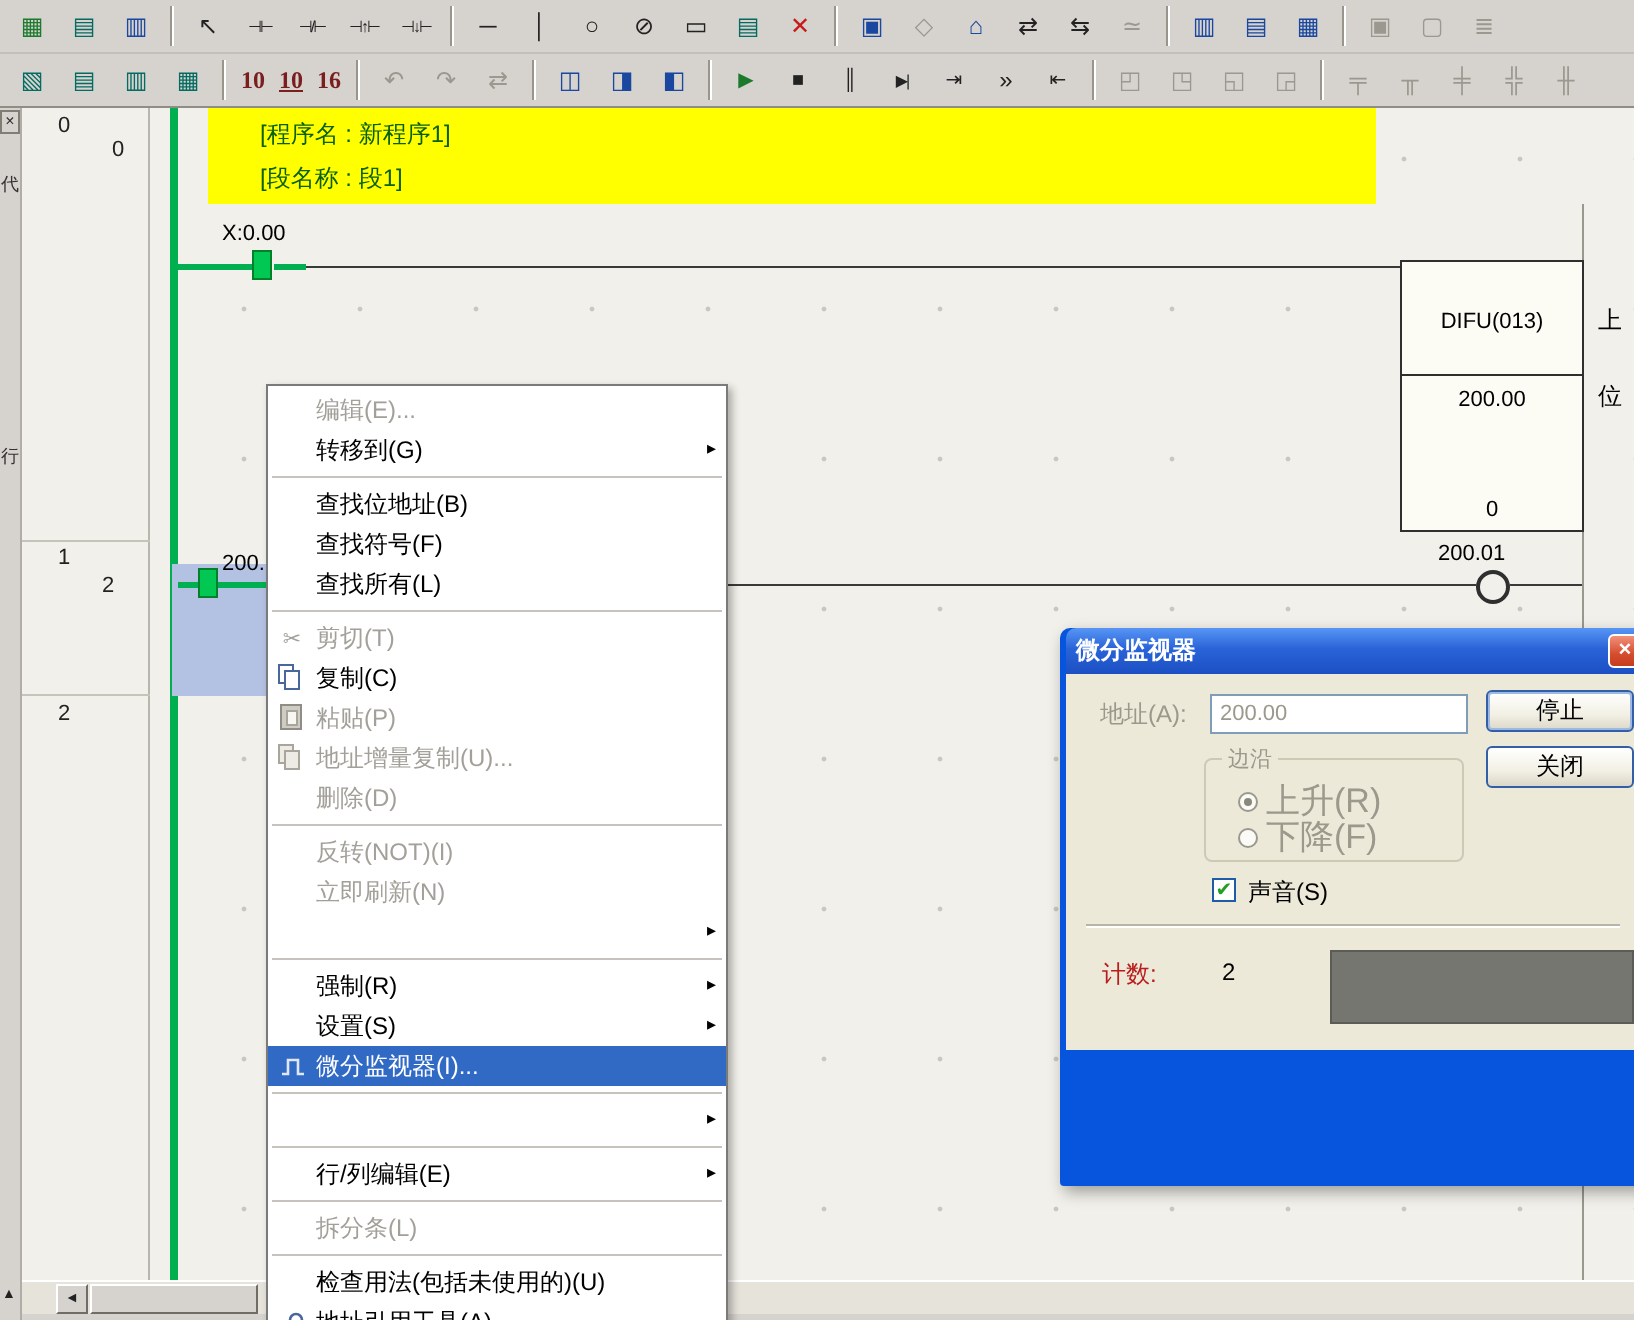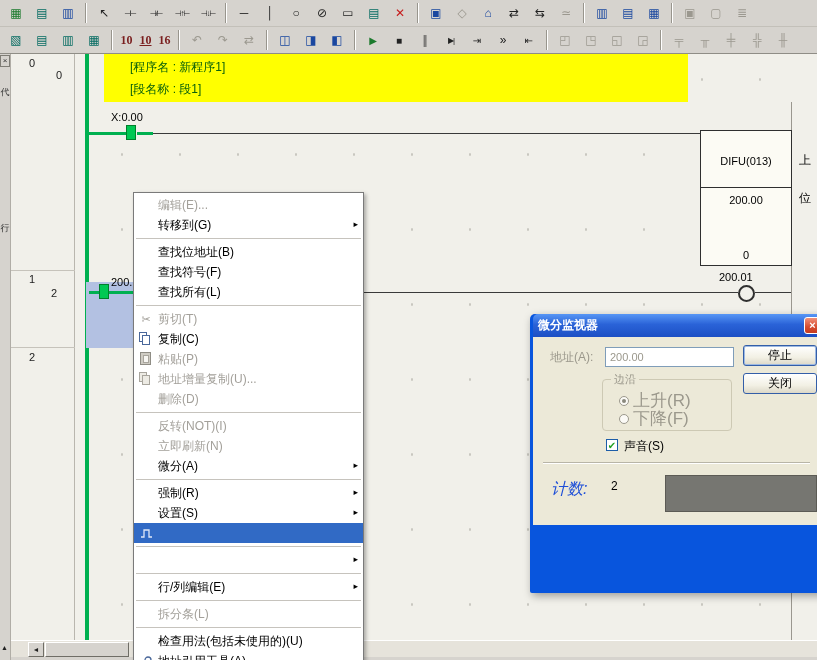--- a/index.html
+++ b/index.html
@@ -113,21 +113,21 @@
   .gbox-lg{position:absolute;left:8px;top:-8px;background:#ece9d8;padding:0 3px;font-size:11px;color:#9b988c;}
   .rad{position:absolute;display:flex;align-items:center;font-size:17px;color:#9b988c;}
   .rad1{left:16px;top:9px;} .rad2{left:16px;top:27px;}
   .rc{width:10px;height:10px;border:1px solid #9b988c;border-radius:50%;background:#fbfaf6;
       margin-right:4px;position:relative;box-sizing:border-box;}
   .rdot{position:absolute;left:2px;top:2px;width:4px;height:4px;border-radius:50%;background:#8a887d;}
   .chk{position:absolute;left:73px;top:102px;width:12px;height:12px;background:#fff;border:1px solid #1d5da8;
       font-size:10px;line-height:11px;text-align:center;color:#21a121;box-sizing:border-box;}
   .chk-lbl{position:absolute;left:91px;top:101px;font-size:12px;color:#000;}
   .etch{position:absolute;left:10px;top:125px;width:267px;height:0;border-top:1px solid #b8b5a7;border-bottom:1px solid #fff;}
-  .cnt-lbl{position:absolute;left:18px;top:142px;font-size:16px;color:#1d4ed8;font-style:italic;}
+  .cnt-lbl{position:absolute;left:18px;top:142px;font-size:12px;color:#b91c1c;}
   .cnt-val{position:absolute;left:78px;top:142px;font-size:12px;color:#000;}
   .cnt-panel{position:absolute;left:132px;top:138px;width:152px;height:37px;background:#767671;
       border:1px solid #5c5b55;box-sizing:border-box;}
 
   svg{display:block;}
 </style>
 </head>
 <body>
 
 <div class="stage">
@@ -320,40 +320,40 @@
     <div class="mi dis">
       <span class="mic"></span>
       <span class="ml">反转(NOT)(I)</span>
     </div>
     <div class="mi dis">
       <span class="mic"></span>
       <span class="ml">立即刷新(N)</span>
     </div>
     <div class="mi">
       <span class="mic"></span>
-      <span class="ml">微分(A)</span>
       <span class="ma">▸</span>
     </div>
     <div class="msep"></div>
     <div class="mi">
       <span class="mic"></span>
       <span class="ml">强制(R)</span>
       <span class="ma">▸</span>
     </div>
     <div class="mi">
       <span class="mic"></span>
       <span class="ml">设置(S)</span>
       <span class="ma">▸</span>
     </div>
     <div class="mi hl">
       <span class="mic">
         <svg width="13" height="11" viewBox="0 0 13 11">
             <polyline points="1,9 4,9 4,2 9,2 9,9 12,9" fill="none" stroke="#dfe7f8" stroke-width="1.3"></polyline>
           </svg>
       </span>
+      <span class="ml">微分监视器(I)...</span>
     </div>
     <div class="msep"></div>
     <div class="mi">
       <span class="mic"></span>
       <span class="ma">▸</span>
     </div>
     <div class="msep"></div>
     <div class="mi">
       <span class="mic"></span>
       <span class="ml">行/列编辑(E)</span>

